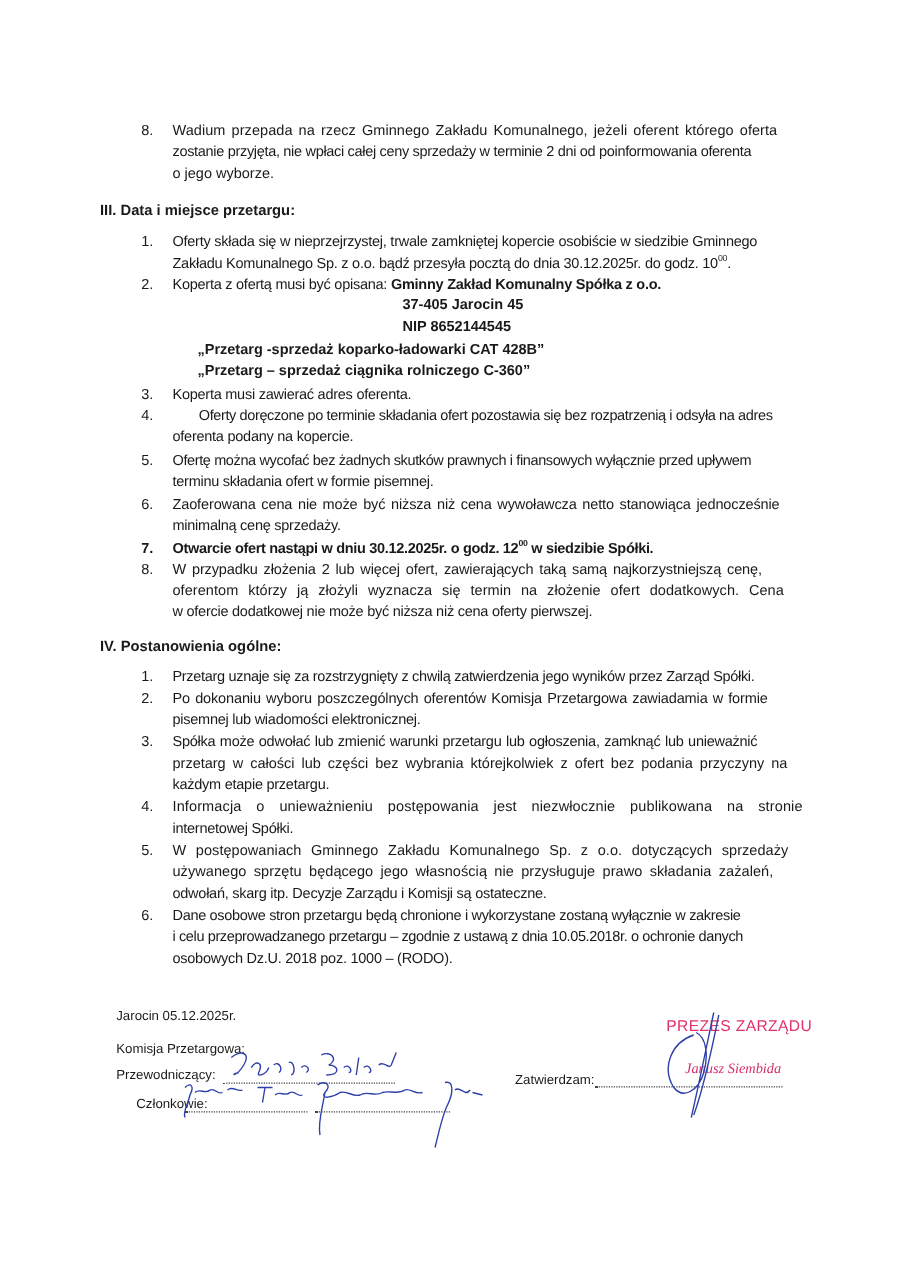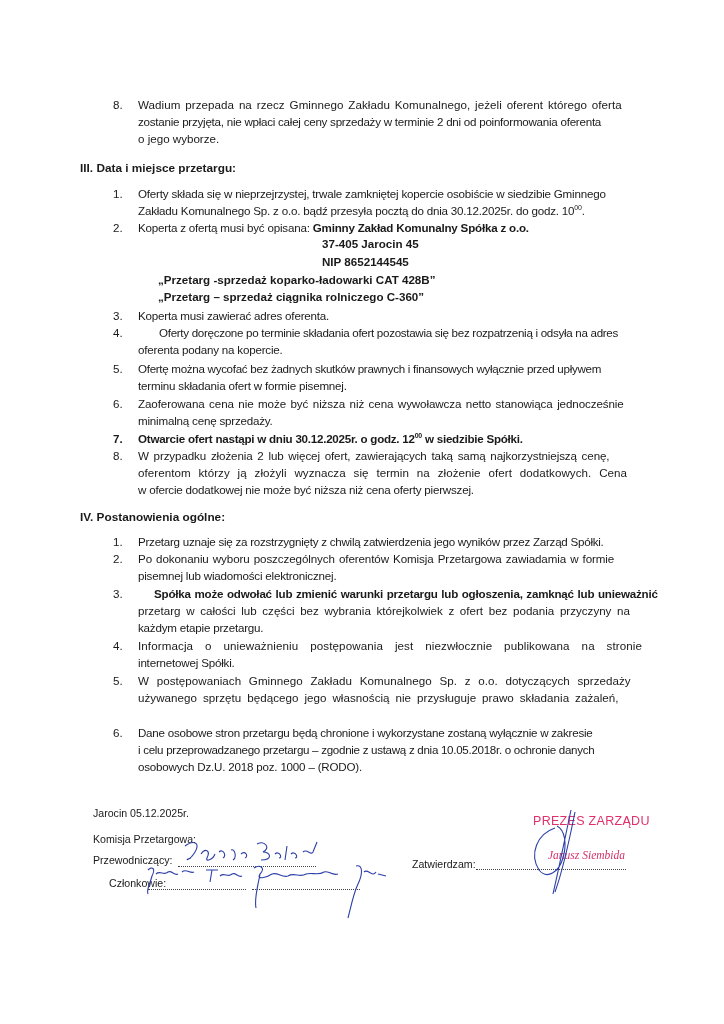--- a/index.html
+++ b/index.html
@@ -68,31 +68,32 @@
   <div class="heading" style="left:80px; top:510px;">IV. Postanowienia ogólne:</div>
 
   <div class="num" style="left:113px; top:533px;">1.</div>
   <div class="txt" style="left:138px; top:533px; letter-spacing:-0.25px;">Przetarg uznaje się za rozstrzygnięty z chwilą zatwierdzenia jego wyników przez Zarząd Spółki.</div>
 
   <div class="num" style="left:113px; top:550px;">2.</div>
   <div class="txt" style="left:138px; top:550px; letter-spacing:-0.1px; word-spacing:1.0px;">Po dokonaniu wyboru poszczególnych oferentów Komisja Przetargowa zawiadamia w formie</div>
   <div class="txt" style="left:138px; top:567px; letter-spacing:-0.2px;">pisemnej lub wiadomości elektronicznej.</div>
 
   <div class="num" style="left:113px; top:585px;">3.</div>
-  <div class="txt" style="left:154px; top:585px; letter-spacing:-0.2px; word-spacing:0.6px;font-weight:bold;">Spółka może odwołać lub zmienić warunki przetargu lub ogłoszenia, zamknąć lub unieważnić</div>
+  <div class="txt" style="left:138px; top:585px; letter-spacing:-0.2px; word-spacing:0.6px;">Spółka może odwołać lub zmienić warunki przetargu lub ogłoszenia, zamknąć lub unieważnić</div>
   <div class="txt" style="left:138px; top:602px; letter-spacing:0px; word-spacing:2.4px;">przetarg w całości lub części bez wybrania którejkolwiek z ofert bez podania przyczyny na</div>
   <div class="txt" style="left:138px; top:619px; letter-spacing:-0.2px;">każdym etapie przetargu.</div>
 
   <div class="num" style="left:113px; top:637px;">4.</div>
   <div class="txt" style="left:138px; top:637px; letter-spacing:0.1px; word-spacing:8.6px;">Informacja o unieważnieniu postępowania jest niezwłocznie publikowana na stronie</div>
   <div class="txt" style="left:138px; top:654px; letter-spacing:-0.2px;">internetowej Spółki.</div>
 
   <div class="num" style="left:113px; top:672px;">5.</div>
   <div class="txt" style="left:138px; top:672px; letter-spacing:0.05px; word-spacing:4.4px;">W postępowaniach Gminnego Zakładu Komunalnego Sp. z o.o. dotyczących sprzedaży</div>
   <div class="txt" style="left:138px; top:689px; letter-spacing:0.05px; word-spacing:2.6px;">używanego sprzętu będącego jego własnością nie przysługuje prawo składania zażaleń,</div>
+  <div class="txt" style="left:138px; top:706px; letter-spacing:-0.2px;">odwołań, skarg itp. Decyzje Zarządu i Komisji są ostateczne.</div>
 
   <div class="num" style="left:113px; top:724px;">6.</div>
   <div class="txt" style="left:138px; top:724px; letter-spacing:-0.25px;">Dane osobowe stron przetargu będą chronione i wykorzystane zostaną wyłącznie w zakresie</div>
   <div class="txt" style="left:138px; top:741px; letter-spacing:-0.3px;">i celu przeprowadzanego przetargu – zgodnie z ustawą z dnia 10.05.2018r. o ochronie danych</div>
   <div class="txt" style="left:138px; top:758px; letter-spacing:-0.2px;">osobowych Dz.U. 2018 poz. 1000 – (RODO).</div>
 
   <div class="txt" style="left:93px; top:805px; font-size:10.6px;">Jarocin 05.12.2025r.</div>
   <div class="txt" style="left:93px; top:831px; font-size:10.6px;">Komisja Przetargowa:</div>
   <div class="txt" style="left:93px; top:852px; font-size:10.6px;">Przewodniczący:</div>
   <div style="position:absolute; left:178px; top:866px; width:138px; border-bottom:1px dotted #444;"></div>

